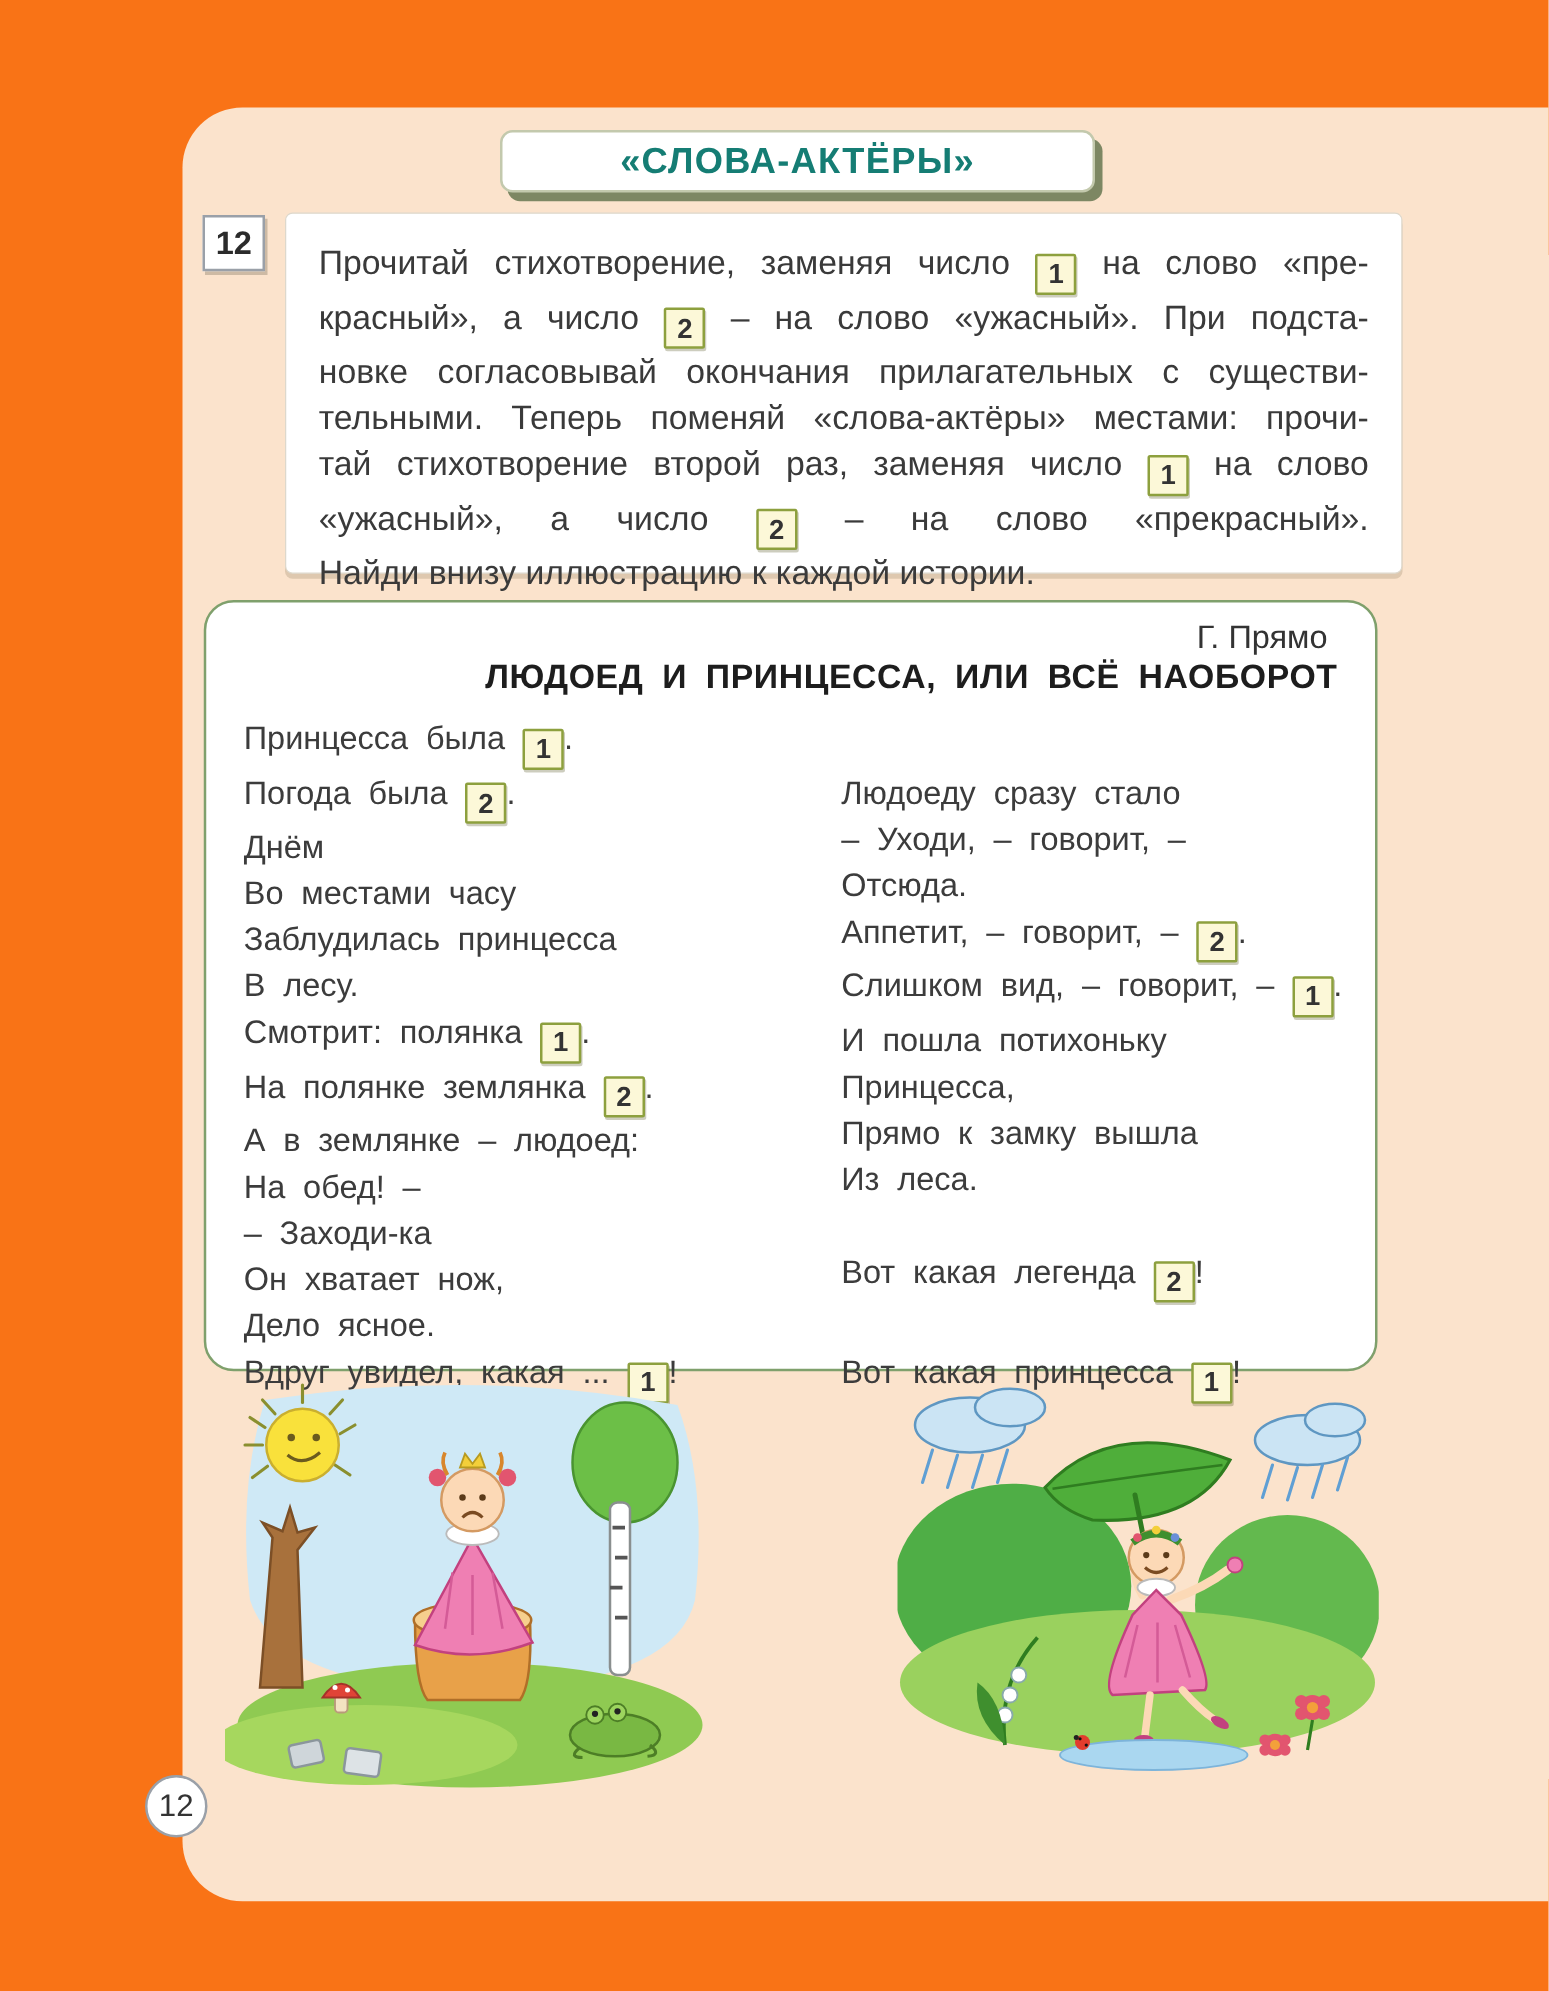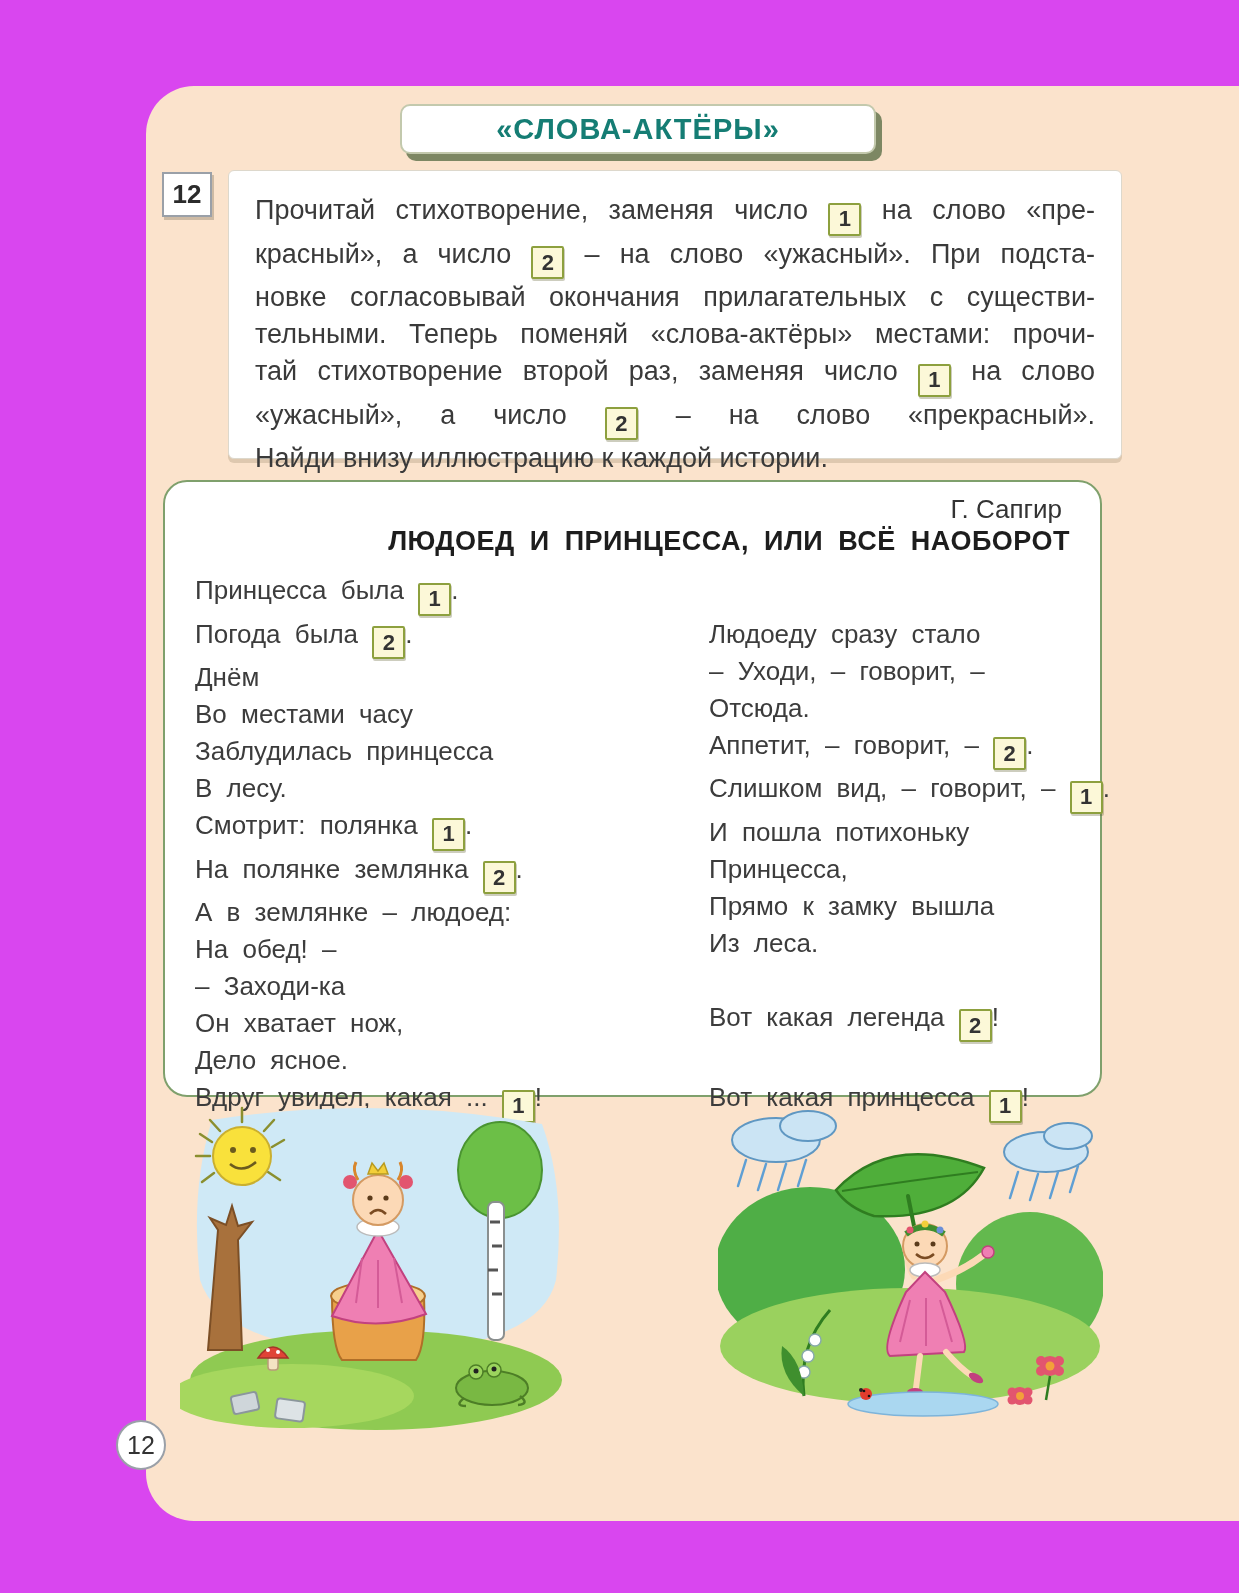--- a/index.html
+++ b/index.html
@@ -1,16 +1,16 @@
 <!DOCTYPE html>
 <html><head>
 <meta charset="utf-8">
 <style>
   html,body{margin:0;padding:0;background:#fff;}
-  .page{position:relative;width:1239px;height:1593px;background:#d946ef;
+  .page{position:relative;width:1239px;height:1593px;background:#f97316;
         font-family:"Liberation Sans", sans-serif;overflow:hidden;}
   .panel{position:absolute;left:146px;top:86px;right:0;bottom:72px;
          background:#fbe3cc;border-radius:48px 0 0 48px;}
   
   .banner{position:absolute;left:400px;top:104px;width:472px;height:46px;
           background:#ffffff;border:2px solid #c3c9ad;border-radius:10px;
           box-shadow:6px 7px 0 #7d8763;display:flex;align-items:center;justify-content:center;}
   .banner span{font-size:29px;font-weight:bold;color:#157d74;letter-spacing:1px;}
   
   .task-num{position:absolute;left:162px;top:172px;width:46px;height:41px;
@@ -31,21 +31,21 @@
   
   .poem-box{position:absolute;left:163px;top:480px;width:939px;height:617px;
             background:#ffffff;border:2px solid #7fa06c;border-radius:24px;
             padding:12px 30px 0 30px;box-sizing:border-box;}
   .poem-author{font-size:26px;color:#333;text-align:right;padding-right:8px;height:32px;}
   .poem-title{font-size:27px;font-weight:bold;color:#1d1d1d;text-align:right;
               word-spacing:7px;letter-spacing:.5px;height:36px;}
   .poem-cols{display:flex;margin-top:10px;align-items:flex-end;}
   .poem-col{word-spacing:7px;}
   .poem-col.left{width:478px;flex:none;}
-  .poem-col.right{flex:1;margin-left:36px;}
+  .poem-col.right{flex:1;}
   .poem-col .line{font-size:26px;color:#3c3c3c;line-height:37px;min-height:37px;white-space:nowrap;}
   
   .ill-left{position:absolute;left:180px;top:1098px;}
   .ill-right{position:absolute;left:718px;top:1094px;}
   
   .page-num{position:absolute;left:116px;top:1420px;width:46px;height:46px;border-radius:50%;
             background:#fff;border:2px solid #9aa0a8;display:flex;align-items:center;justify-content:center;
             font-size:25px;color:#333;}
 </style>
 </head>
@@ -66,21 +66,21 @@
         <div class="line just">красный», а число <span class="numbox">2</span> – на слово «ужасный». При подста-</div>
         <div class="line just">новке согласовывай окончания прилагательных с существи-</div>
         <div class="line just">тельными. Теперь поменяй «слова-актёры» местами: прочи-</div>
         <div class="line just">тай стихотворение второй раз, заменяя число <span class="numbox">1</span> на слово</div>
         <div class="line just">«ужасный», а число <span class="numbox">2</span> – на слово «прекрасный».</div>
         <div class="line">Найди внизу иллюстрацию к каждой истории.</div>
       </div>
   </div>
 
   <div class="poem-box">
-    <div class="poem-author">Г.  Сапгир</div>
+    <div class="poem-author">Г.  Прямо</div>
     <div class="poem-title">ЛЮДОЕД  И  ПРИНЦЕССА,  ИЛИ  ВСЁ  НАОБОРОТ</div>
     <div class="poem-cols">
       <div class="poem-col left">
           <div class="line">Принцесса была <span class="numbox">1</span>.</div>
           <div class="line">Погода была <span class="numbox">2</span>.</div>
           <div class="line">Днём</div>
           <div class="line">Во местами часу</div>
           <div class="line">Заблудилась принцесса</div>
           <div class="line">В лесу.</div>
           <div class="line">Смотрит: полянка <span class="numbox">1</span>.</div>

